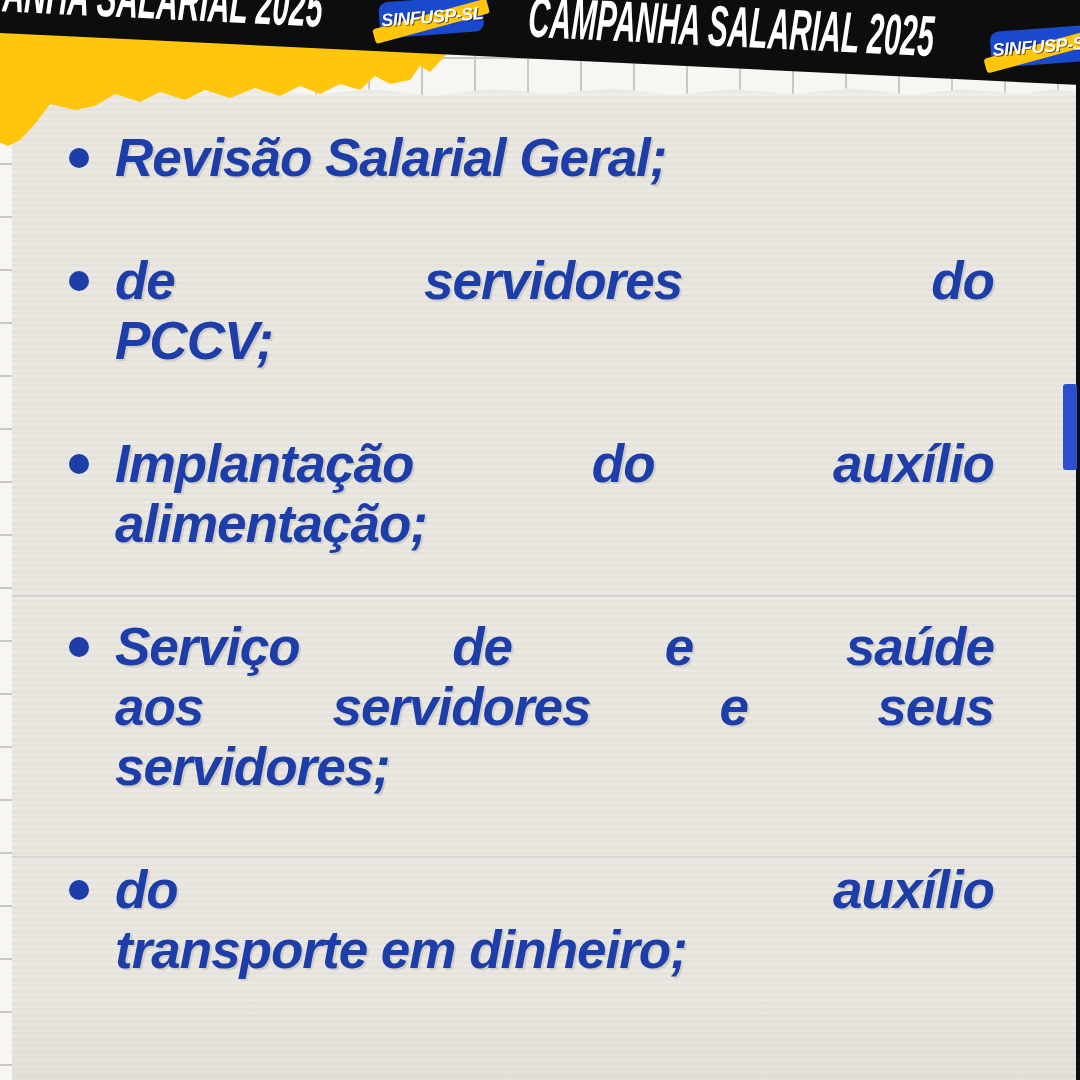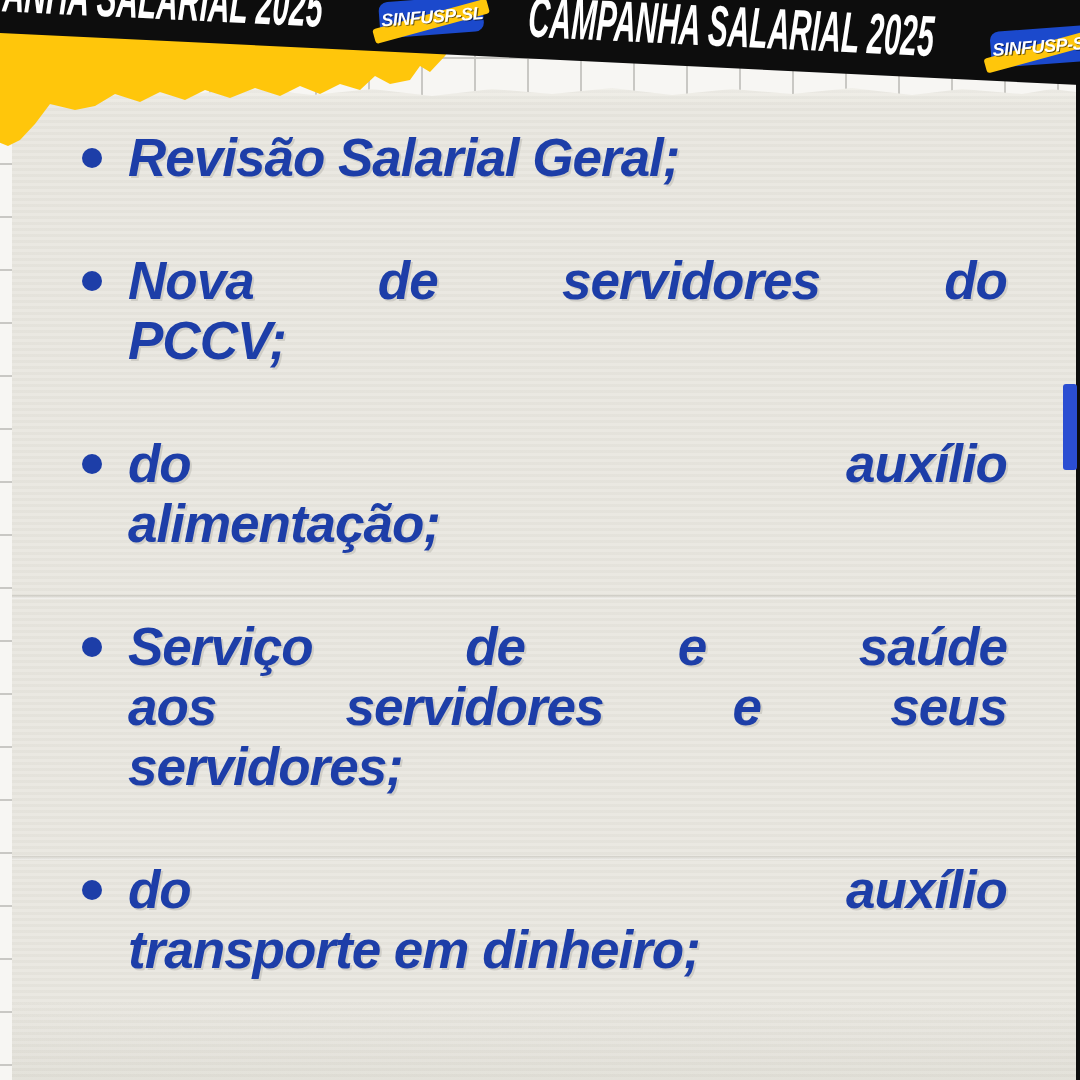--- a/index.html
+++ b/index.html
@@ -81,21 +81,21 @@
     background:#ffc60b;border-radius:3px;transform:rotate(-18deg);
   }
   .logo-label{
     position:absolute;left:0;right:0;top:13px;text-align:center;
     color:#ffffff;font-weight:bold;font-style:italic;font-size:18px;
     letter-spacing:-0.5px;transform:rotate(-7deg);
     text-shadow:1px 1px 0 rgba(0,0,0,0.6);
   }
   
   .bullet-list{
-    position:absolute;left:82px;top:128px;width:925px;z-index:6;
+    position:absolute;left:69px;top:128px;width:925px;z-index:6;
   }
   .bullet-row{display:flex;align-items:flex-start;margin-bottom:63px;}
   .bullet-dot{
     flex:none;width:20px;height:20px;border-radius:50%;
     background:#1d3ea8;margin:20px 26px 0 0;
   }
   .bullet-lines{flex:1;min-width:0;}
   .bline{
     color:#1d3ea8;font-weight:bold;font-style:italic;font-size:53px;
     line-height:60px;letter-spacing:-1px;white-space:nowrap;
@@ -140,32 +140,32 @@
     <div class="bullet-row">
       <span class="bullet-dot"></span>
       <div class="bullet-lines">
         <div class="bline">Revisão Salarial Geral;</div>
       </div>
     </div>
     <div class="bullet-row">
       <span class="bullet-dot"></span>
       <div class="bullet-lines">
         <div class="bline justify">
-          <span>Nova</span>
           <span>de</span>
           <span>servidores</span>
           <span>do</span>
         </div>
         <div class="bline">PCCV;</div>
       </div>
     </div>
     <div class="bullet-row">
       <span class="bullet-dot"></span>
       <div class="bullet-lines">
         <div class="bline justify">
+          <span>Implantação</span>
           <span>do</span>
           <span>auxílio</span>
         </div>
         <div class="bline">alimentação;</div>
       </div>
     </div>
     <div class="bullet-row">
       <span class="bullet-dot"></span>
       <div class="bullet-lines">
         <div class="bline justify">

